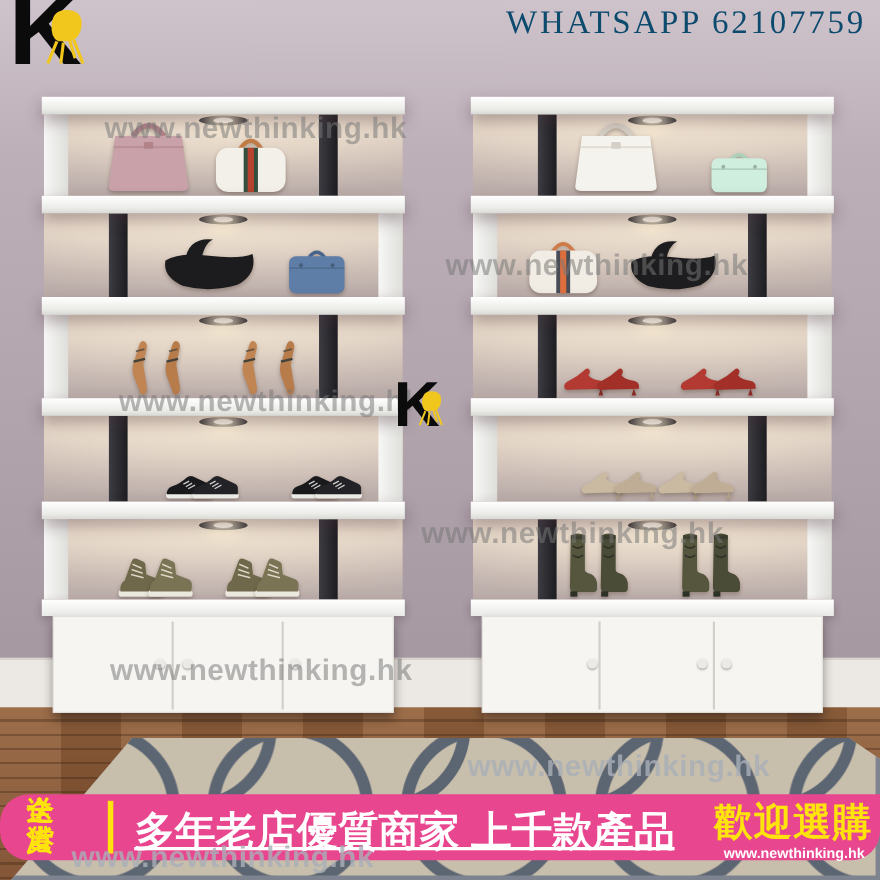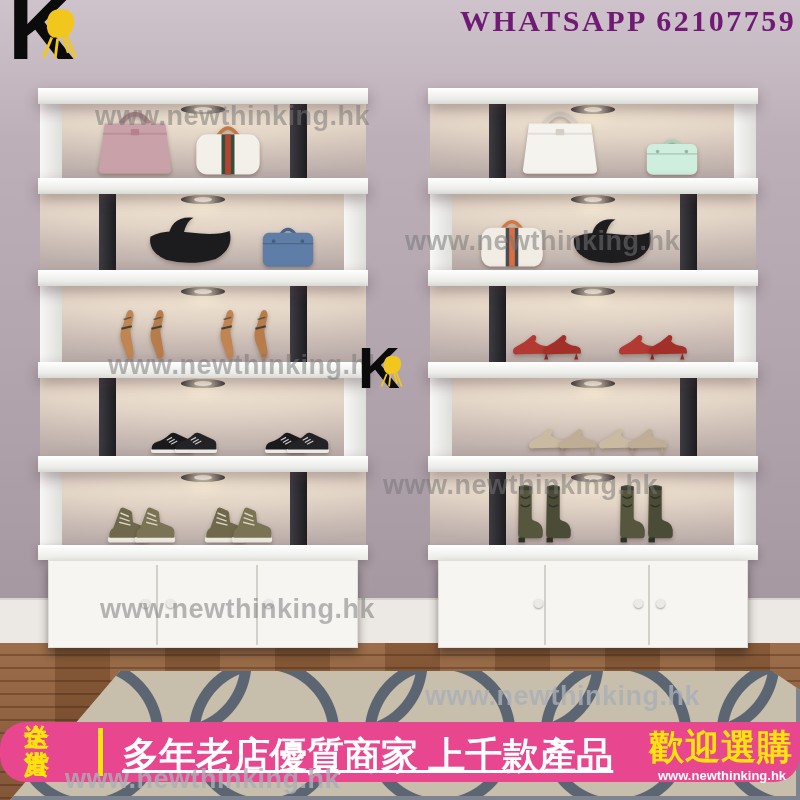--- a/index.html
+++ b/index.html
@@ -51,21 +51,21 @@
   .knob{top:38px;width:9px;height:9px;border-radius:50%;background:#eceae6;
         box-shadow:0 1px 2px rgba(0,0,0,.35);}
 
   
   .wm{font-weight:bold;font-size:27px;color:#777;opacity:.52;white-space:nowrap;z-index:8;
       letter-spacing:.5px;}
   .wm.light{color:#aab0b8;opacity:.8;}
   .klogo{z-index:28;}
   .klogo .kletter{position:absolute;left:0;top:0;font-weight:900;color:#0b0b0b;line-height:.82;}
   .whatsapp{left:460px;top:4px;z-index:28;font-family:"Liberation Serif",serif;
-      font-size:30px;font-weight:700;letter-spacing:2.5px;color:#701a75;white-space:nowrap;}
+      font-size:30px;font-weight:400;letter-spacing:2.5px;color:#0c4a6e;white-space:nowrap;}
 
   
   .banner{left:0;top:722px;width:800px;height:60px;z-index:25;
       border-radius:26px 0 26px 26px;}
   .b-delivery{left:24px;top:2px;font-size:25px;font-weight:bold;line-height:27px;
       letter-spacing:2px;text-align:center;}
   .b-sep{left:98px;top:6px;width:5px;height:48px;}
   .b-head{left:122px;top:9px;font-size:37px;font-weight:bold;color:#ffffff;
       letter-spacing:0px;white-space:nowrap;text-decoration:underline;}
   .b-cta{left:649px;top:2px;font-size:35px;font-weight:900;letter-spacing:1px;white-space:nowrap;}

